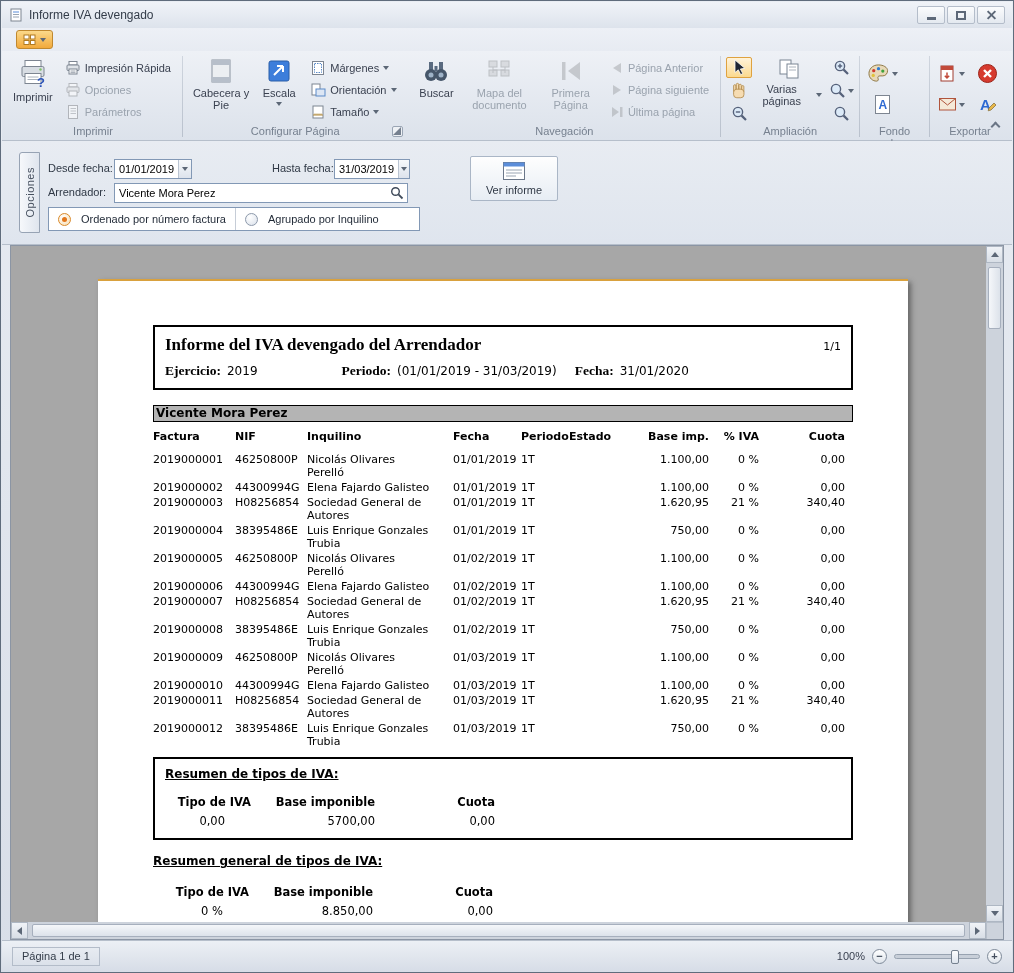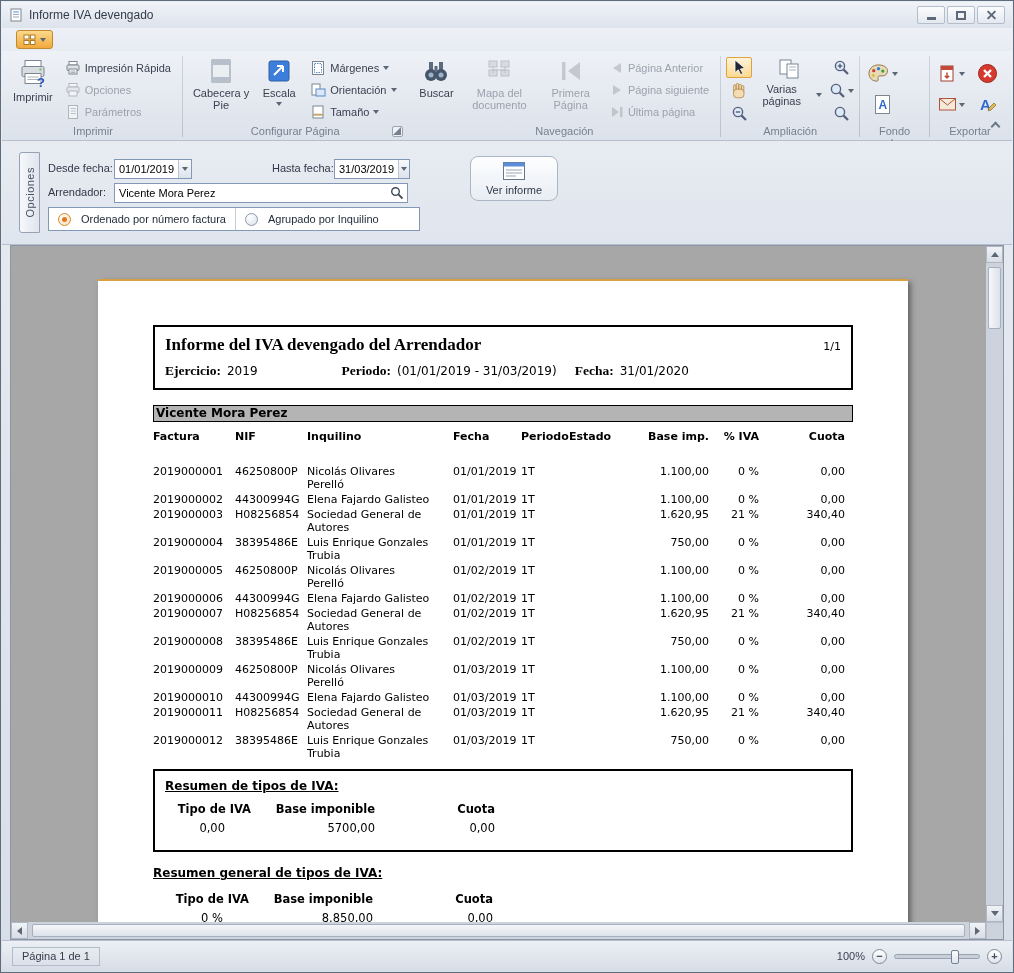--- a/index.html
+++ b/index.html
@@ -51,48 +51,48 @@
 .combo .val{flex:1;display:flex;align-items:center;padding:0 4px;font-size:11px;color:#000}
 .cbtn{width:15px;border-left:1px solid #bac4d2;background:linear-gradient(#f7f9fb,#dde3ec);display:flex;align-items:center;justify-content:center}
 .afield{position:absolute;left:112px;top:42px;width:294px;height:20px;border:1px solid #8298b5;background:#fff;font-family:inherit;font-size:11px;padding:0 20px 0 4px;color:#000}
 .fsearch{position:absolute;left:388px;top:45px;width:14px;height:14px}
 .radiobox{position:absolute;left:46px;top:66px;width:372px;height:24px;border:1px solid #8298b5;background:#fff;display:flex}
 .ritem{display:flex;align-items:center;gap:10px;padding:0 9px;font-size:11px;color:#1f2835}
 .ritem+.ritem{border-left:1px solid #c6cdd7}
 .rdot{width:13px;height:13px;border-radius:50%;border:1px solid #8d99ab;background:radial-gradient(circle at 35% 30%,#fff,#d9e0ea)}
 .rdot.on{border-color:#d98a2b;background:radial-gradient(circle at 35% 30%,#fff,#f7dcae);position:relative}
 .rdot.on::after{content:"";position:absolute;left:3px;top:3px;width:5px;height:5px;border-radius:50%;background:#e2761b}
-.verbtn{position:absolute;left:468px;top:15px;width:88px;height:45px;border:1px solid #aab6c6;border-radius:8px;background:linear-gradient(#fefefe,#e7edf4);display:flex;flex-direction:column;align-items:center;justify-content:center;gap:3px;font-size:11px;color:#2f3845}
+.verbtn{position:absolute;left:468px;top:15px;width:88px;height:45px;border:1px solid #aab6c6;border-radius:2px;background:linear-gradient(#fefefe,#e7edf4);display:flex;flex-direction:column;align-items:center;justify-content:center;gap:3px;font-size:11px;color:#2f3845}
 
 .preview{position:absolute;left:9px;right:9px;top:244px;bottom:32px;border:1px solid #8b95a4;background:#a7a7a7}
 .canvas{position:absolute;left:0;top:0;right:17px;bottom:17px;overflow:hidden}
 .page{position:absolute;left:87px;top:33px;width:810px;height:880px;background:#fff;border-top:2px solid #d9a13e;box-shadow:3px 3px 5px rgba(40,40,40,.5);padding:44px 55px 30px;font-family:"DejaVu Sans",sans-serif;color:#000}
 
 .hdrbox{border:2px solid #000;padding:8px 10px 9px}
 .titrow{display:flex;align-items:baseline}
 .rtitle{font-family:"Liberation Serif","DejaVu Serif",serif;font-weight:bold;font-size:17px;color:#000}
 .rpage{margin-left:auto;font-size:11px}
 .metarow{display:flex;align-items:baseline;margin-top:8px}
 .mlbl{font-family:"Liberation Serif","DejaVu Serif",serif;font-weight:bold;font-size:13.5px}
 .mval{font-size:12px;margin-left:6px;white-space:nowrap}
 .sp1{margin-left:84px}
 .sp2{margin-left:18px}
 .band{margin-top:15px;border:1px solid #000;background:#b4b4b4;height:17px;line-height:15px;font-weight:bold;font-size:12px;padding-left:2px;color:#000}
 .thead{margin-top:7px;font-size:11px}
 .thead .t-row{font-weight:bold}
-.tbody{margin-top:20px;font-size:11px}
+.tbody{margin-top:8px;font-size:11px}
 .t-row{display:flex;line-height:13px;padding:1px 0}
 .t-c0{width:82px}.t-c1{width:72px}.t-c2{width:146px;padding-right:20px}.t-c3{width:68px}.t-c4{width:48px}.t-c5{width:50px}
 .t-c6{width:90px;text-align:right}.t-c7{width:50px;text-align:right}.t-c8{width:86px;text-align:right}
 .sumbox{border:2px solid #000;margin-top:8px;padding:8px 10px 10px}
 .sumtitle{font-weight:bold;font-size:12px;text-decoration:underline;color:#000}
 .s-table{margin-left:10px;margin-top:9px;font-size:11.5px}
 .s-table.sbody{margin-top:0}
 .shead .s-row{font-weight:bold}
-.s-row{display:flex;height:19px;align-items:flex-start}
+.s-row{display:flex;height:19px;align-items:flex-end}
 .s-c0{width:76px;text-align:right}.s-c1{width:124px;text-align:right}.s-c2{width:120px;text-align:right}
 .sbody .s-c0{padding-right:26px}
 .gsum{margin-top:14px}
 .gsum .s-table{margin-left:20px}
 .gsum .s-table.shead{margin-top:12px}
 
 .vscroll{position:absolute;top:0;right:0;bottom:17px;width:17px;background:#cdd3dc}
 .hscroll{position:absolute;left:0;bottom:0;right:17px;height:17px;background:#cdd3dc}
 .scorner{position:absolute;right:0;bottom:0;width:17px;height:17px;background:#cdd3dc;border-left:1px solid #b7bfca;border-top:1px solid #b7bfca}
 .sbu{position:absolute;width:17px;height:17px;background:linear-gradient(#f0f3f7,#d8dee6);border:1px solid #aeb7c3;display:flex;align-items:center;justify-content:center}

